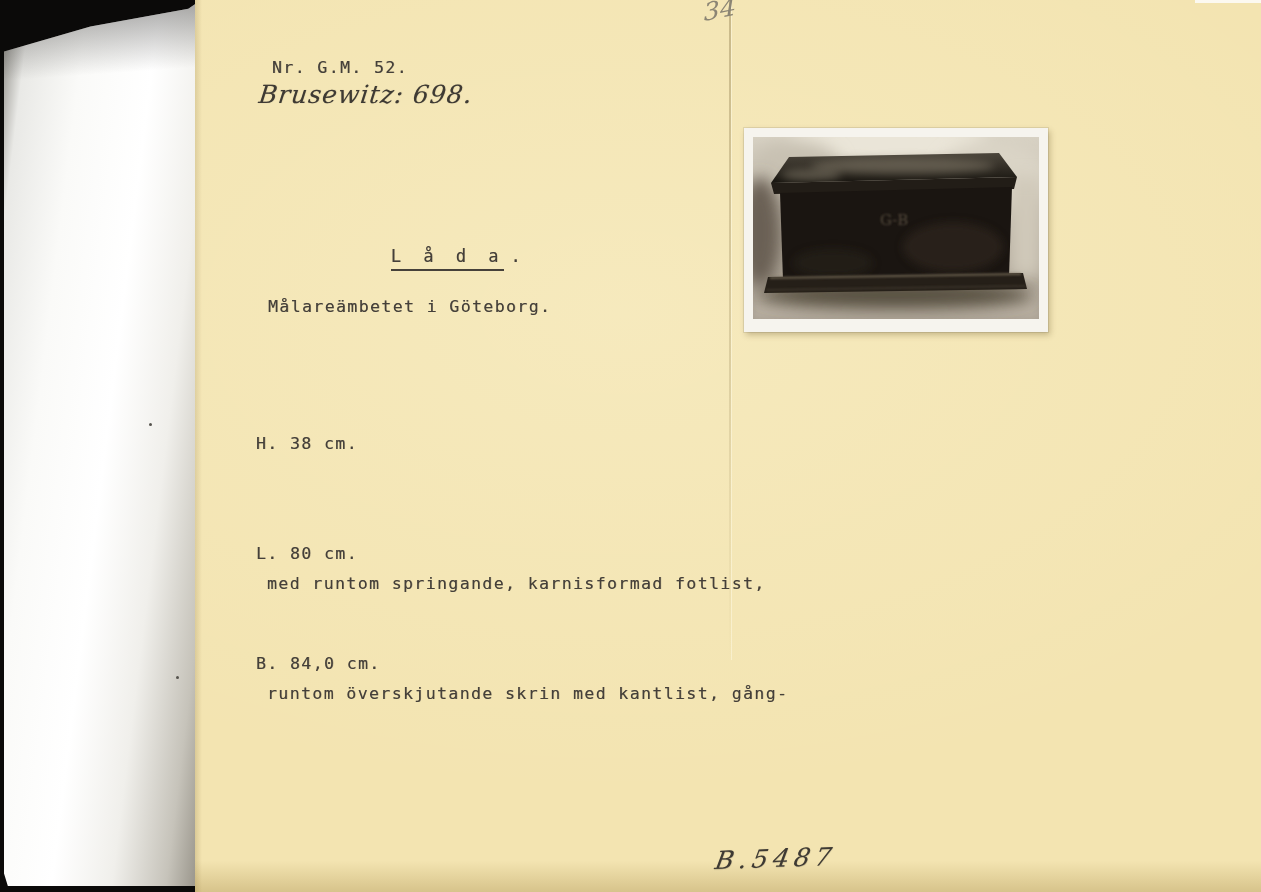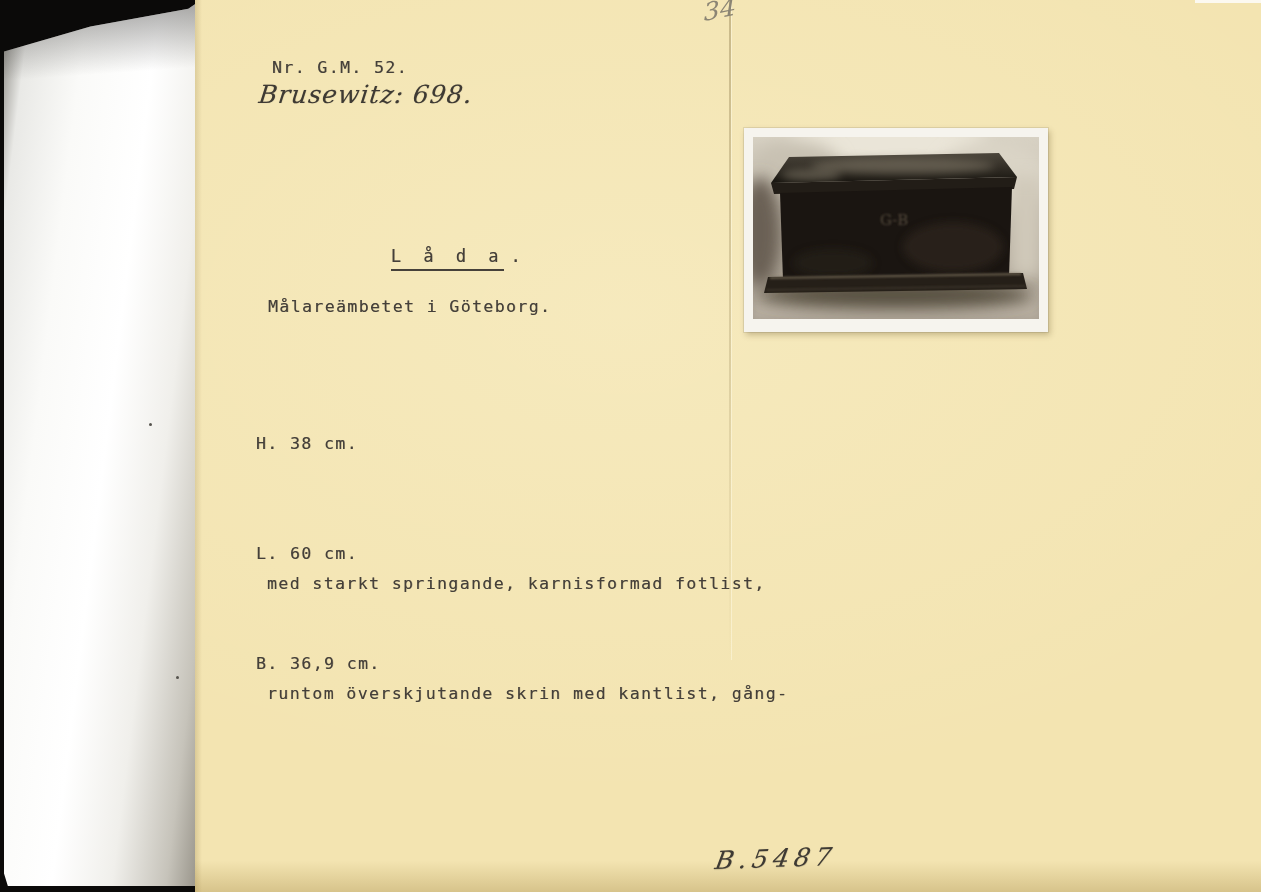--- a/index.html
+++ b/index.html
@@ -90,26 +90,26 @@
     <div class="hand hand-ref">Brusewitz: 698.</div>
 
     <div class="type provenance">Målareämbetet i Göteborg.</div>
 
     <div class="type title-row">
       <span class="title">L å d a</span><span class="period">.</span>
     </div>
 
     <div class="type dims">
       <div>H. 38 cm.</div>
-      <div>L. 60 cm.</div>
-      <div>B. 36,9 cm.</div>
+      <div>L. 80 cm.</div>
+      <div>B. 84,0 cm.</div>
     </div>
 
     <div class="type body">
-      <div>med starkt springande, karnisformad fotlist,</div>
+      <div>med runtom springande, karnisformad fotlist,</div>
       <div>runtom överskjutande skrin med kantlist, gång-</div>
       
       
       
       
       
       
       
     </div>
 

